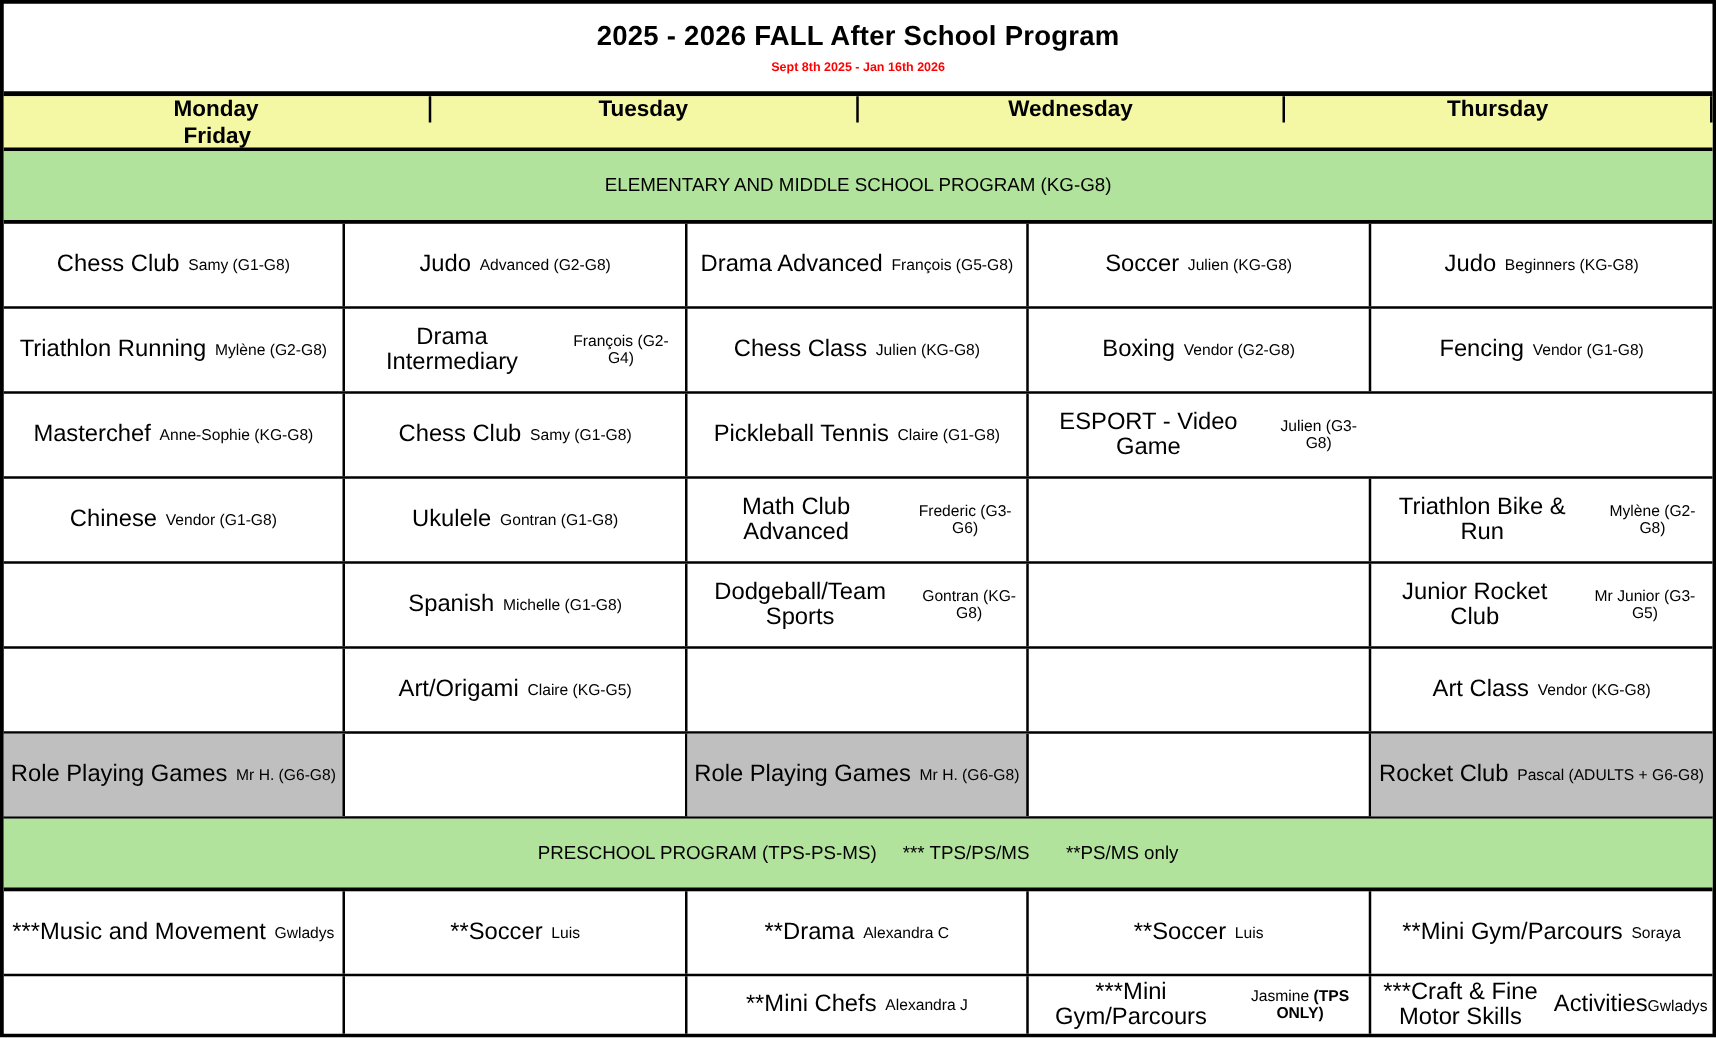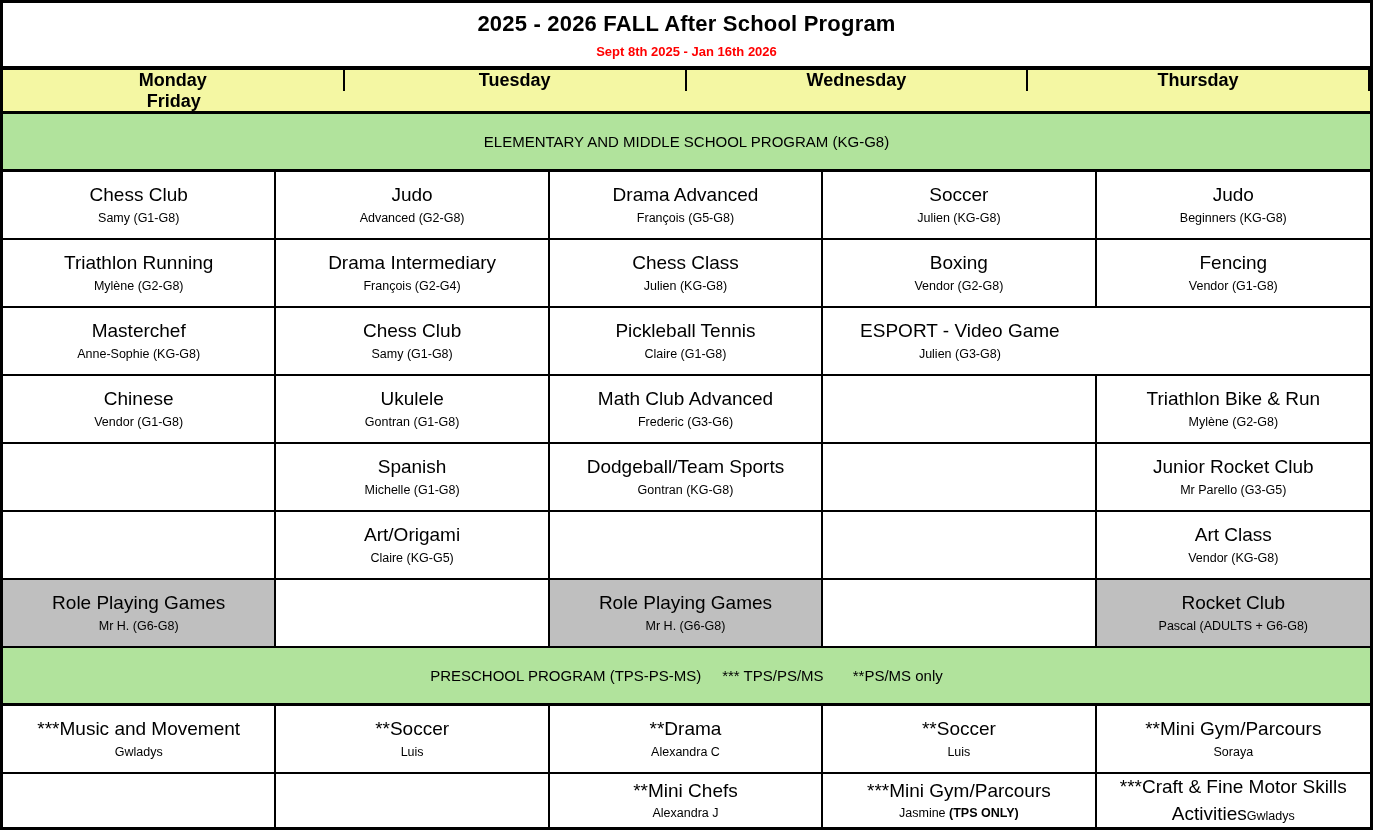--- a/index.html
+++ b/index.html
@@ -10,21 +10,21 @@
     display: flex; flex-direction: column;
     font-family: "Liberation Sans", sans-serif;
     color: #000; background: #fff;
   }
   .title-block {
     height: 76px; border-bottom: 4px solid var(--border);
     display: flex; flex-direction: column; align-items: center; justify-content: center;
     gap: 7px; text-align: center;
   }
   .title { font-size: 22px; font-weight: bold; letter-spacing: 0.2px; }
-  .subtitle { font-size: 13px; font-weight: bold; color: var(--red, #f00); }
+  .subtitle { font-size: 10px; font-weight: bold; color: var(--red, #f00); }
   .day-row {
     height: 44px; border-bottom: 3px solid var(--border);
     display: grid; grid-template-columns: repeat(4, 1fr);
     background: var(--yellow, #F4F7A3);
   }
   .day-cell {
     display: flex; align-items: center; justify-content: center;
     font-weight: bold; font-size: 18px;
     border-right: 2px solid var(--border);
   }
@@ -36,21 +36,21 @@
     display: flex; align-items: center; justify-content: center;
     font-size: 15px; white-space: pre;
   }
   .grid-row {
     height: 68px; border-bottom: 2px solid var(--border);
     display: grid; grid-template-columns: repeat(5, 1fr);
   }
   .grid-row.last { flex: 1; height: auto; border-bottom: none; }
   .cell {
     border-right: 2px solid var(--border);
-    display: flex; flex-direction: column; align-items: center; justify-content: center;
+    display: flex; flex-direction: row; align-items: center; justify-content: center;
     gap: 7px; padding: 3px 4px; text-align: center; overflow: hidden;
   }
   .cell:last-child { border-right: none; }
   .cell.highlight { background: var(--gray, #BFBFBF); }
   .activity-name { font-size: 19px; line-height: 1.05; }
   .activity-detail { font-size: 12.5px; line-height: 1.05; }
   .b { font-weight: bold; }
   .name-line2 { display: flex; align-items: baseline; justify-content: center; }
 </style>
 </head>
@@ -157,21 +157,21 @@
           <div class="activity-name">Spanish</div>
           <div class="activity-detail">Michelle (G1-G8)</div>
         </div>
         <div class="cell">
           <div class="activity-name">Dodgeball/Team Sports</div>
           <div class="activity-detail">Gontran (KG-G8)</div>
         </div>
         <div class="cell"></div>
         <div class="cell">
           <div class="activity-name">Junior Rocket Club</div>
-          <div class="activity-detail">Mr Parello (G3-G5)</div>
+          <div class="activity-detail">Mr Junior (G3-G5)</div>
         </div>
       </div>
       <div class="grid-row">
         <div class="cell"></div>
         <div class="cell">
           <div class="activity-name">Art/Origami</div>
           <div class="activity-detail">Claire (KG-G5)</div>
         </div>
         <div class="cell"></div>
         <div class="cell"></div>

